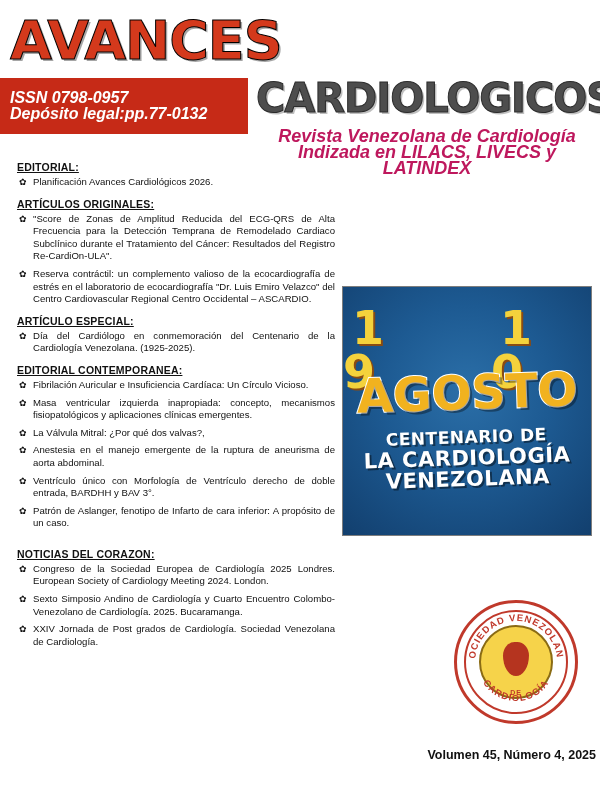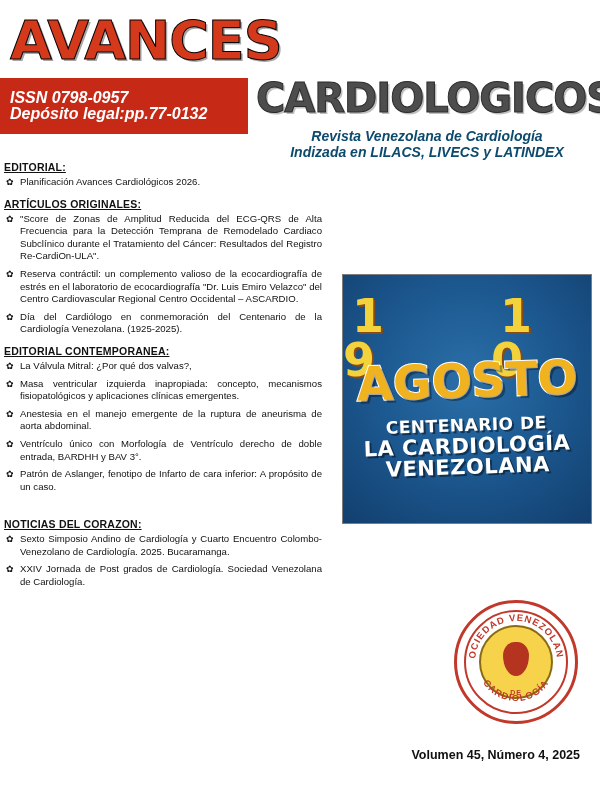--- a/index.html
+++ b/index.html
@@ -71,35 +71,35 @@
     -webkit-text-stroke: 1px #2b2b2b;
     text-shadow: 2px 2px 0 rgba(0,0,0,0.25);
     line-height: 1;
   }
   .subtitle {
     position: absolute;
     left: 262px;
     top: 128px;
     width: 330px;
     text-align: center;
-    font-size: 14px;
-    font-weight: bold;
-    color: #0c4a6e;
+    font-size: 18px;
+    font-weight: bold;
+    color: #be185d;
     font-style: italic;
     line-height: 16px;
   }
 
   
   .content {
     position: relative;
     padding: 0 8px;
   }
   .col-left {
     position: absolute;
-    left: 4px;
+    left: 17px;
     top: 0;
     width: 320px;
   }
   .section-head {
     font-size: 10.5px;
     font-weight: bold;
     color: #111;
     text-decoration: underline;
     margin: 9px 0 3px 0;
     letter-spacing: 0.2px;
@@ -124,21 +124,21 @@
     left: 0;
     top: 0;
     color: #111;
     font-size: 9px;
   }
 
   
   .coverart {
     position: absolute;
     right: 8px;
-    top: 122px;
+    top: 134px;
     width: 248px;
     height: 248px;
     border: 1px solid #7d7d7d;
     background: radial-gradient(circle at 50% 42%, #2b6fa8 0%, #1d5a92 45%, #123f6e 100%);
     overflow: hidden;
   }
   .coverart .ones {
     position: absolute;
     top: 16px;
     left: 0;
@@ -252,21 +252,21 @@
     font-family: "Liberation Sans", sans-serif;
     font-size: 9.5px;
     font-weight: bold;
     fill: #c0392b;
     letter-spacing: 1px;
   }
 
   
   .volumen {
     position: absolute;
-    right: 20px;
+    right: 4px;
     bottom: 14px;
     font-size: 12.5px;
     font-weight: bold;
     color: #111;
   }
 </style>
 </head>
 <body>
 
 <div class="page">
@@ -293,38 +293,41 @@
       <ul class="items">
         <li>Planificación Avances Cardiológicos 2026.</li>
       </ul>
 
       <div class="section-head">ARTÍCULOS ORIGINALES:</div>
       <ul class="items">
         <li>"Score de Zonas de Amplitud Reducida del ECG-QRS de Alta Frecuencia para la Detección Temprana de Remodelado Cardiaco Subclínico durante el Tratamiento del Cáncer: Resultados del Registro Re-CardiOn-ULA".</li>
         <li>Reserva contráctil: un complemento valioso de la ecocardiografía de estrés en el laboratorio de ecocardiografía "Dr. Luis Emiro Velazco" del Centro Cardiovascular Regional Centro Occidental – ASCARDIO.</li>
       </ul>
 
+      <div class="section-head">ARTÍCULO ESPECIAL:</div>
       <ul class="items">
         <li>Día del Cardiólogo en conmemoración del Centenario de la Cardiología Venezolana.    (1925-2025).</li>
       </ul>
 
       <div class="section-head">EDITORIAL CONTEMPORANEA:</div>
       <ul class="items">
+        <li>Fibrilación Auricular e Insuficiencia Cardíaca: Un Círculo Vicioso.</li>
+        <li>Masa ventricular izquierda inapropiada: concepto, mecanismos fisiopatológicos y aplicaciones clínicas emergentes.</li>
         <li>La Válvula Mitral: ¿Por qué dos valvas?,</li>
-        <li>Masa ventricular izquierda inapropiada: concepto, mecanismos fisiopatológicos y aplicaciones clínicas emergentes.</li>
         <li>Anestesia en el manejo emergente de la ruptura de aneurisma de aorta abdominal.</li>
       </ul>
 
       <ul class="items">
         <li>Ventrículo único con Morfología de Ventrículo derecho de doble entrada, BARDHH y BAV 3°.</li>
         <li>Patrón de Aslanger, fenotipo de Infarto de cara inferior: A propósito de un caso.</li>
       </ul>
 
-      <div class="section-head" style="margin-top:25px;">NOTICIAS DEL CORAZON:</div>
-      <ul class="items">
+      <div class="section-head" style="margin-top:18px;">NOTICIAS DEL CORAZON:</div>
+      <ul class="items">
+        <li>Congreso de la Sociedad Europea de Cardiología 2025 Londres. European Society of Cardiology Meeting 2024. London.</li>
         <li>Sexto Simposio Andino de Cardiología y Cuarto Encuentro Colombo-Venezolano de Cardiología. 2025. Bucaramanga.</li>
         <li>XXIV Jornada de Post grados  de Cardiología. Sociedad Venezolana de Cardiología.</li>
       </ul>
 
     </div>
 
     <div class="coverart">
       <div class="ones">1    1</div>
       <div class="zeros">9    0</div>
       <div class="agosto">AGOSTO</div>

